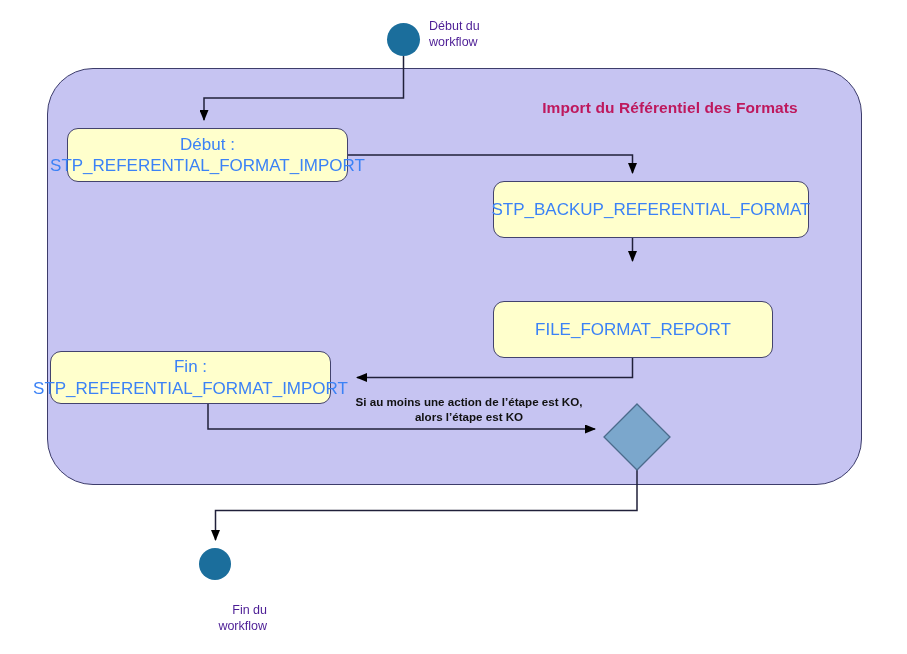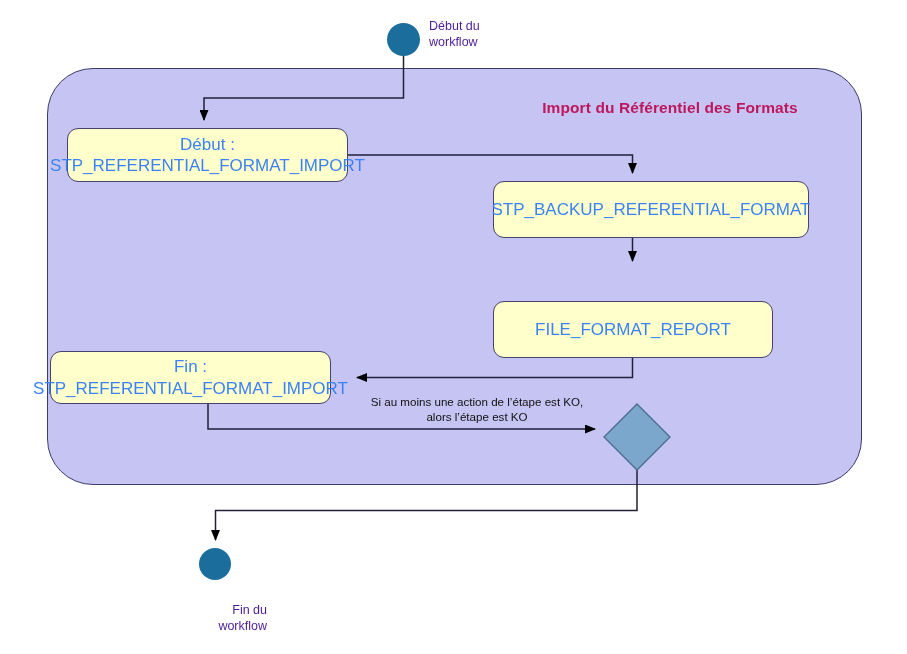--- a/index.html
+++ b/index.html
@@ -85,28 +85,29 @@
     font-size: 12.5px;
     line-height: 1.24;
     white-space: pre-line;
     color: #4c1d95;
   }
   #start-label { left: 429px; top: 19px; text-align: left; width: 120px; }
   #end-label   { left: 147px; top: 603px; text-align: right; width: 120px; }
   
   #cond-label {
     position: absolute;
-    left: 352px;
+    left: 344px;
     top: 395px;
     width: 250px;
     text-align: center;
     font-size: 11.6px;
     line-height: 1.28;
     white-space: pre-line;
     color: #111111;
+    font-weight: bold;
   }
 </style>
 </head>
 <body>
 
 <div id="canvas">
 
   <div class="lane"></div>
   <div class="lane-title">Import du Référentiel des Formats</div>
 

